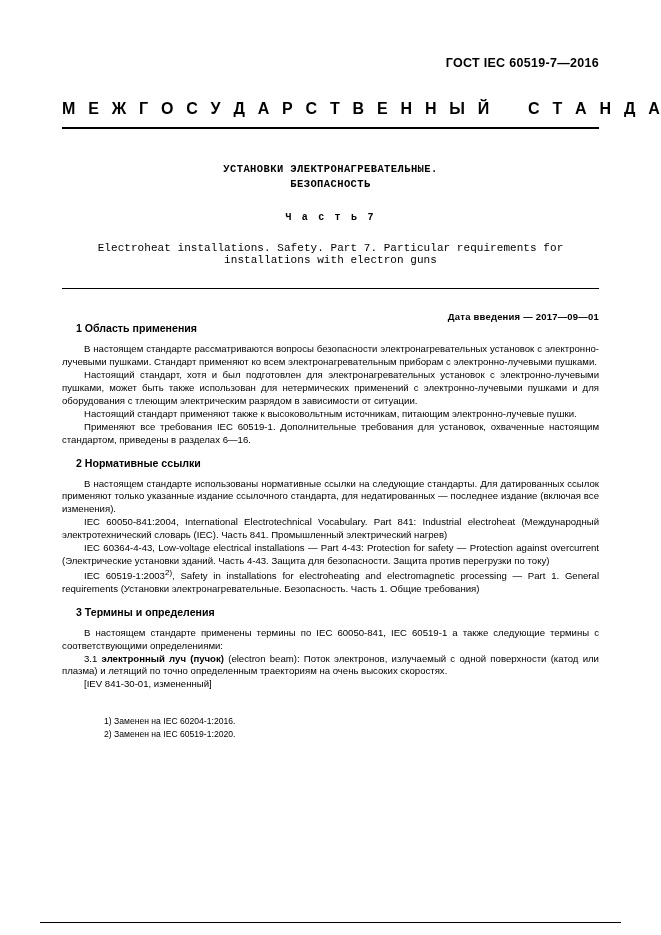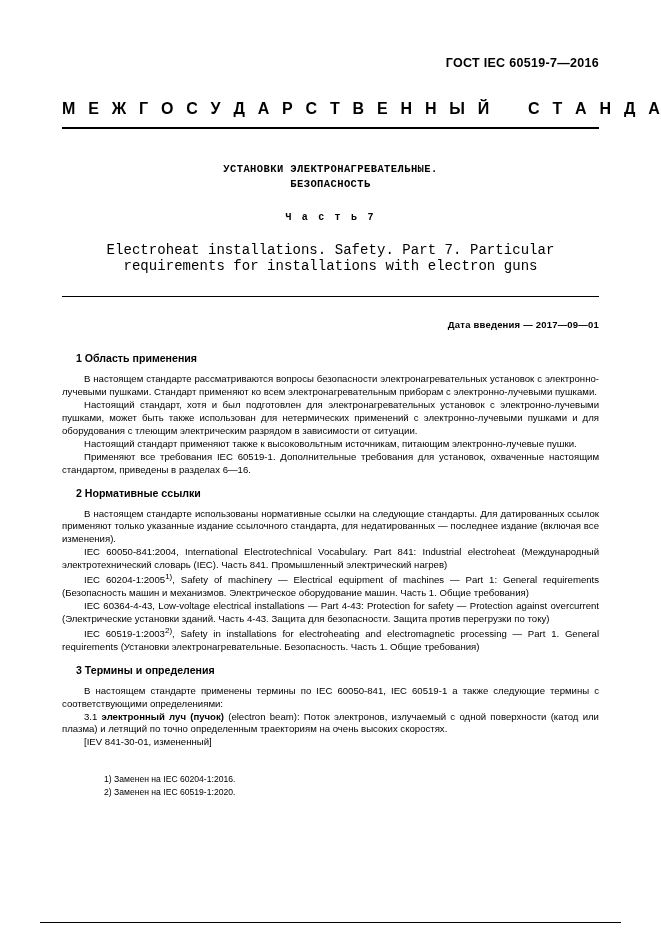--- a/index.html
+++ b/index.html
@@ -57,37 +57,36 @@
     letter-spacing: 2.2px;
     margin-top: 20px;
   }
   .subtitle {
     font-size: 10px;
     font-weight: bold;
     margin-top: 20px;
     letter-spacing: 0.1px;
   }
   .title-en {
-    font-size: 14px;
+    font-size: 11px;
     margin-top: 19px;
     letter-spacing: 0.05px;
   }
   .rule-mid {
     border-top: 1px solid #000;
     margin-top: 22px;
   }
   .date-line {
     text-align: right;
     font-size: 9.5px;
     font-weight: bold;
     margin-top: 22px;
     letter-spacing: 0.2px;
   }
   .section {
-    margin-top: 22px;
   }
   h2.sec-head {
     font-size: 10.6px;
     font-weight: bold;
     margin: 0 0 9px 0;
     padding-left: 14px;
   }
   .sec-gap {
     margin-top: 10px;
   }
@@ -145,21 +144,20 @@
     <p class="para">В настоящем стандарте рассматриваются вопросы безопасности электронагревательных устано­вок с электронно-лучевыми пушками. Стандарт применяют ко всем электронагревательным приборам с электронно-лучевыми пушками.</p>
     <p class="para">Настоящий стандарт, хотя и был подготовлен для электронагревательных установок с электронно-лучевыми пушками, может быть также использован для нетермических применений с электронно-лу­чевыми пушками и для оборудования с тлеющим электрическим разрядом в зависимости от ситуации.</p>
     <p class="para">Настоящий стандарт применяют также к высоковольтным источникам, питающим электронно-лу­чевые пушки.</p>
     <p class="para">Применяют все требования IEC 60519-1. Дополнительные требования для установок, охваченные настоящим стандартом, приведены в разделах 6—16.</p>
   </div>
 
   <div class="section sec-gap">
     <h2 class="sec-head">2  Нормативные ссылки</h2>
     <p class="para">В настоящем стандарте использованы нормативные ссылки на следующие стандарты. Для дати­рованных ссылок применяют только указанные издание ссылочного стандарта, для недатированных — последнее издание (включая все  изменения).</p>
     <p class="para">IEC 60050-841:2004, International Electrotechnical Vocabulary. Part 841: Industrial electroheat (Меж­дународный электротехнический словарь (IEC). Часть 841. Промышленный электрический нагрев)</p>
-    <p class="para">IEC 60204-1:2005<sup>1)</sup>, Safety of machinery — Electrical equipment of machines — Part 1: General re­quirements (Безопасность машин и механизмов. Электрическое оборудование машин. Часть 1. Общие требования)</p>
     <p class="para">IEC 60364-4-43, Low-voltage electrical installations — Part 4-43: Protection for safety — Protection against overcurrent (Электрические установки зданий. Часть 4-43. Защита для безопасности. Защита против перегрузки по току)</p>
     <p class="para">IEC 60519-1:2003<sup>2)</sup>, Safety in installations for electroheating and electromagnetic processing — Part 1. General requirements (Установки электронагревательные. Безопасность. Часть 1. Общие требования)</p>
   </div>
 
   <div class="section sec-gap">
     <h2 class="sec-head">3  Термины и определения</h2>
     <p class="para">В настоящем стандарте применены термины по IEC 60050-841, IEC 60519-1 а также следующие термины с соответствующими определениями:</p>
     <p class="para">3.1 <b>электронный луч (пучок)</b> (electron beam): Поток электронов, излучаемый с одной поверх­ности (катод или плазма) и летящий по точно определенным траекториям на очень высоких скоростях.</p>
     <p class="para">[IEV 841-30-01, измененный]</p>
   </div>

